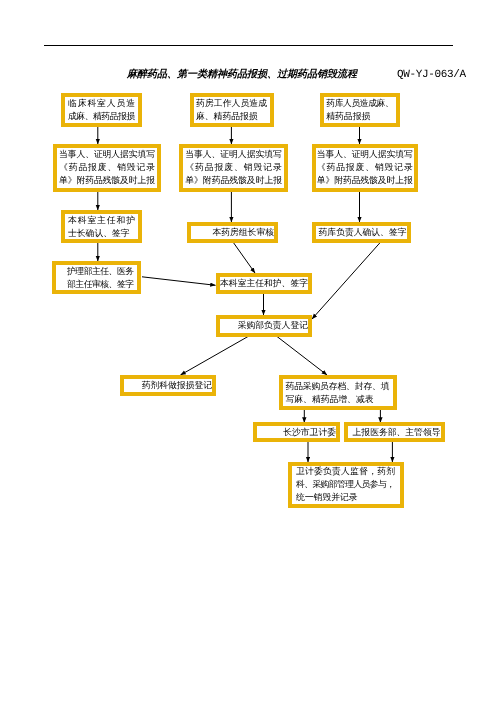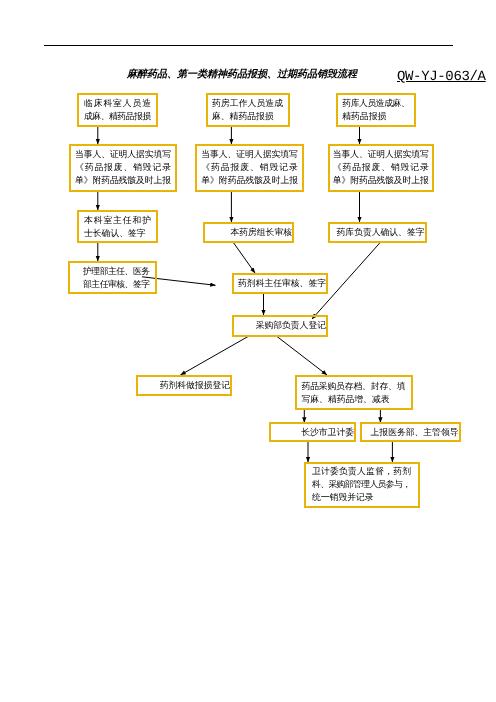--- a/index.html
+++ b/index.html
@@ -3,36 +3,36 @@
 <meta charset="utf-8">
 <style>
   html,body{margin:0;padding:0;}
   body{width:496px;height:702px;background:#ffffff;overflow:hidden;
        -webkit-font-smoothing:antialiased;text-rendering:geometricPrecision;
        font-family:"Liberation Serif","DejaVu Serif",serif;}
   #page{position:relative;width:496px;height:702px;}
   .rule{position:absolute;background:#000;}
   .title{position:absolute;font-weight:bold;color:#000;white-space:nowrap;}
   .code{position:absolute;color:#000;white-space:nowrap;font-family:"Liberation Mono","DejaVu Sans Mono",monospace;}
-  .box{position:absolute;border:2px solid #eab308;box-sizing:border-box;
+  .box{position:absolute;border:4px solid #eab308;box-sizing:border-box;
        display:flex;flex-direction:column;align-items:center;justify-content:center;color:#000;
-       font-size:8.8px;line-height:13px;margin-left:16px;}
+       font-size:8.8px;line-height:13px;}
   .box .tw{display:block;}
   .box .ln{display:block;white-space:nowrap;text-align:left;}
   .box.ct{align-items:flex-end;}
   .box.ct .tw{width:auto !important;}
   svg.edges{position:absolute;left:0;top:0;width:496px;height:702px;overflow:visible;}
 </style>
 </head>
 <body>
 
 <div id="page">
   <div class="rule" style="left:43.6px;top:45px;width:409px;height:1.2px;"></div>
   <div class="title" style="left:127px;top:66.5px;font-size:10px;font-style:italic;">麻醉药品、第一类精神药品报损、过期药品销毁流程</div>
-  <div class="code" style="left:397px;top:69.3px;font-size:14px;letter-spacing:-0.34px;text-decoration:underline;">QW-YJ-063/A</div>
+  <div class="code" style="left:397px;top:69.3px;font-size:11px;letter-spacing:-0.34px;">QW-YJ-063/A</div>
 
   <svg class="edges" viewBox="0 0 496 702">
     <defs>
       <marker id="ah" markerWidth="8" markerHeight="8" refX="5.3" refY="2.2" orient="auto" markerUnits="userSpaceOnUse">
         <path d="M0,0 L5.5,2.2 L0,4.4 z" fill="#000"></path>
       </marker>
     </defs>
     <g stroke="#000" stroke-width="1" fill="none" marker-end="url(#ah)">
       <line x1="97.8" y1="127" x2="97.8" y2="144"></line>
       <line x1="231.4" y1="127" x2="231.4" y2="144"></line>
@@ -110,21 +110,21 @@
       </span>
     </div>
   <div class="box" style="left:52px;top:261px;width:89px;height:33px;padding-left:8px;">
       <span class="tw" style="width:67px;">
         <span class="ln" style="letter-spacing: -0.482px;">护理部主任、医务</span>
         <span class="ln" style="letter-spacing: -0.482px;">部主任审核、签字</span>
       </span>
     </div>
   <div class="box ct" style="left:215.5px;top:273px;width:96.5px;height:20.5px;">
       <span class="tw" style="width:80px;">
-        <span class="ln">药剂科主任审核、签字</span>
+        <span class="ln">本科室主任和护、签字</span>
       </span>
     </div>
   <div class="box ct" style="left:215.5px;top:315px;width:96.5px;height:21.5px;">
       <span class="tw" style="width:67px;">
         <span class="ln">采购部负责人登记</span>
       </span>
     </div>
   <div class="box ct" style="left:119.5px;top:375px;width:96.5px;height:20.5px;">
       <span class="tw" style="width:67px;">
         <span class="ln">药剂科做报损登记</span>

